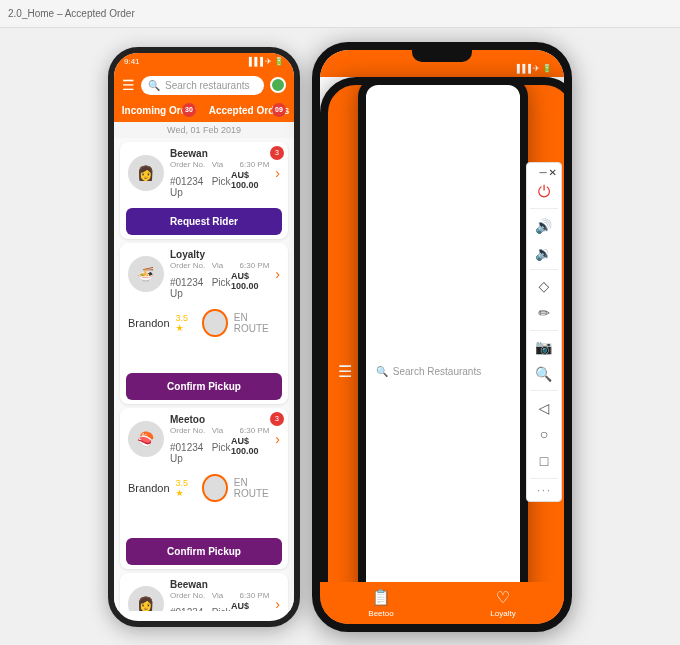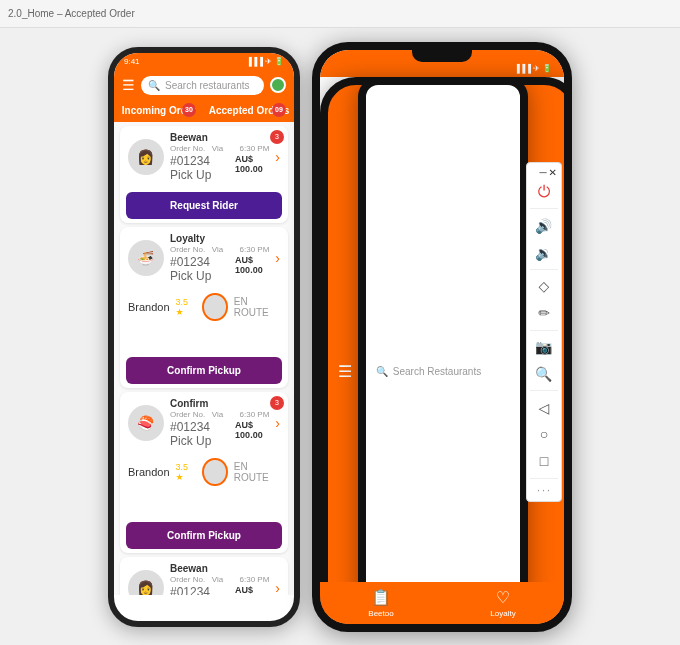--- a/index.html
+++ b/index.html
@@ -173,22 +173,23 @@
 
     .order-meta {
       display: flex;
       justify-content: space-between;
       font-size: 8px;
       color: #999;
       margin-top: 1px;
     }
 
     .order-num {
-      font-size: 12px;
+      font-size: 10px;
       color: #666;
+      margin-top: 6px;
     }
 
     .order-price {
       font-size: 9px;
       font-weight: bold;
       color: #333;
     }
 
     .order-arrow {
       color: #FF6600;
@@ -379,20 +380,23 @@
       <div class="tab">
         <div class="badge">30</div>
         <span>Incoming Order</span>
       </div>
       <div class="tab">
         <div class="badge">09</div>
         <span>Accepted Orders</span>
       </div>
     </div>
 
+    <div class="date-bar">
+      <span>Wed, 01 Feb 2019</span>
+    </div>
 
     <div class="content">
 
       <div class="order-card" style="position:relative;">
         <div class="badge-red">3</div>
         <div class="order-row">
           <div class="order-avatar">👩</div>
           <div class="order-info">
             <div class="order-name">Beewan</div>
             <div class="order-meta">
@@ -432,21 +436,21 @@
           <span class="en-route">EN ROUTE</span>
         </div>
         <button class="action-btn btn-orange">Confirm Pickup</button>
       </div>
 
       <div class="order-card" style="position:relative;">
         <div class="badge-red">3</div>
         <div class="order-row">
           <div class="order-avatar">🍣</div>
           <div class="order-info">
-            <div class="order-name">Confirm</div>
+            <div class="order-name">Meetoo</div>
             <div class="order-meta">
               <span>Order No. &nbsp; Via</span>
               <span>6:30 PM</span>
             </div>
             <div class="order-meta">
               <span class="order-num">#01234 &nbsp; Pick Up</span>
               <span class="order-price">AU$ 100.00</span>
             </div>
           </div>
           <span class="order-arrow">›</span>

